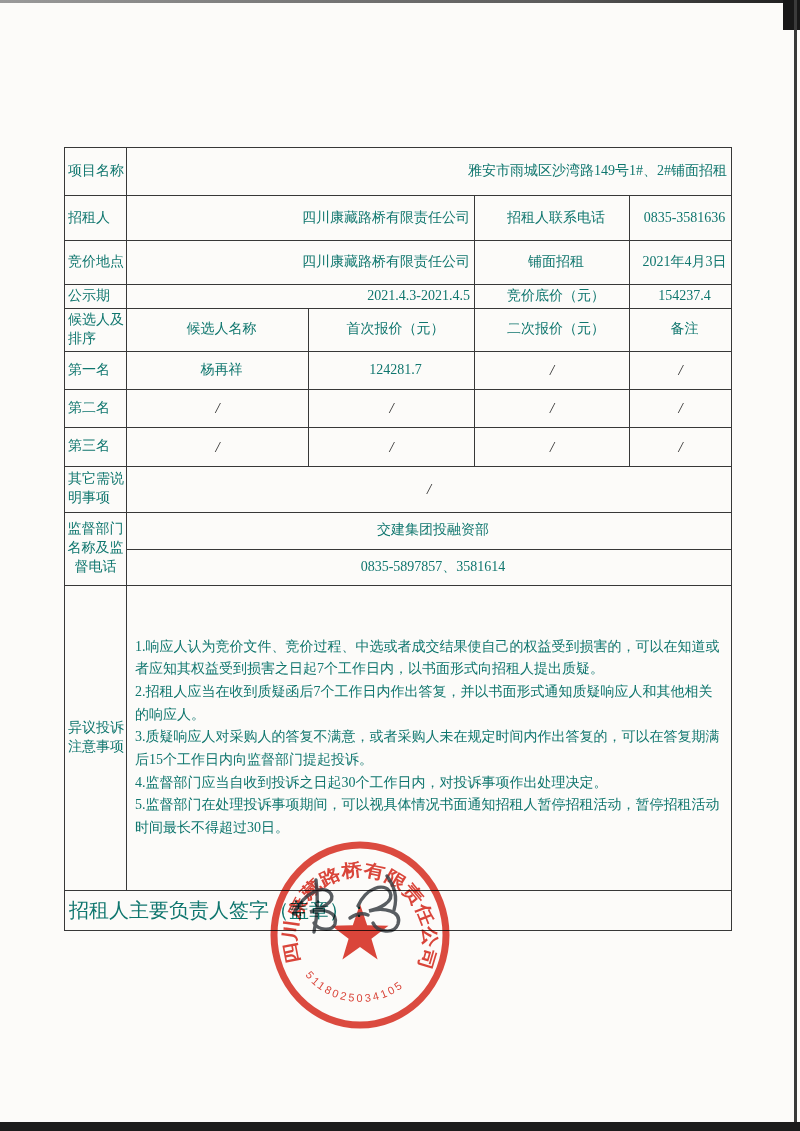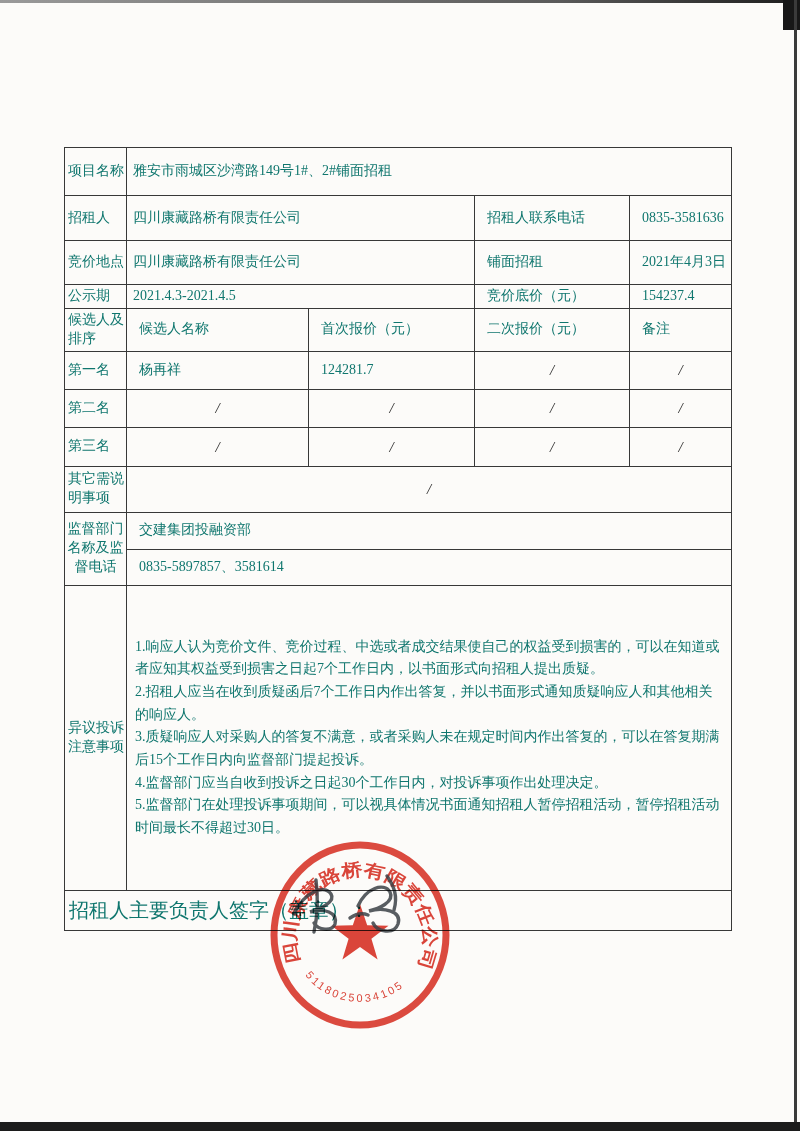--- a/index.html
+++ b/index.html
@@ -14,22 +14,22 @@
   .doc-title{position:absolute;top:109px;left:0;width:100%;text-align:center;
     font-family:"Liberation Sans","DejaVu Sans",sans-serif;font-weight:bold;font-size:20px;
     letter-spacing:1px;color:#1b1b1b;}
   
   .tbl-wrap{position:absolute;left:64px;top:147px;}
   table{border-collapse:collapse;table-layout:fixed;width:667px;background:transparent;}
   td{border:1.6px solid #383838;font-size:14px;color:#0f766e;padding:2px 4px;vertical-align:middle;
      line-height:1.35;overflow:hidden;}
   td.lbl{text-align:left;padding-left:3px;padding-right:2px;}
   td.lbl-c{text-align:center;padding-left:2px;padding-right:2px;}
-  td.val-l{text-align:left;padding-left:6px;}
-  td.val-c{padding-left:12px;}
+  td.val-l{text-align:right;padding-left:6px;}
+  td.val-c{text-align:center;padding-left:12px;}
   td.slash{text-align:center;font-size:15px;font-style:italic;color:#2a2a2a;}
   tr.h48{height:48px} tr.h45{height:45px} tr.h44{height:44px} tr.h27{height:19px}
   tr.h40{height:40px} tr.h38{height:38px} tr.h39{height:39px} tr.h46{height:46px}
   tr.h37{height:37px} tr.h36{height:36px} tr.h305{height:305px} tr.hsig{height:40px}
   .rules{padding:6px 8px;}
   .rules p{margin:0;line-height:1.62;font-size:14px;text-align:left;}
   .sig-cell{font-size:20px;padding-left:4px;}
   
   .stamp{position:absolute;left:238px;top:818px;width:244px;height:240px;mix-blend-mode:multiply;pointer-events:none;}
 </style>

